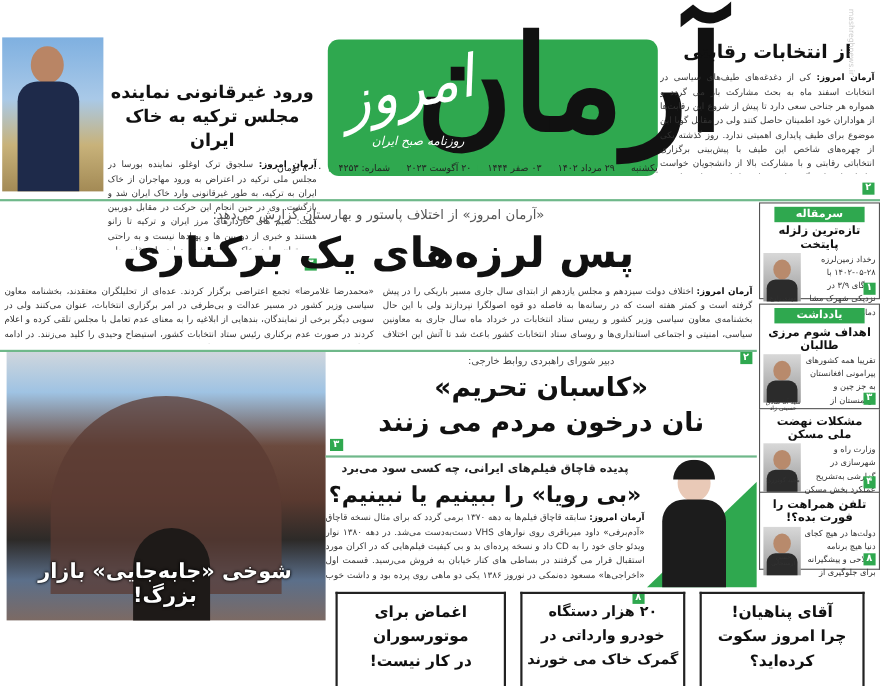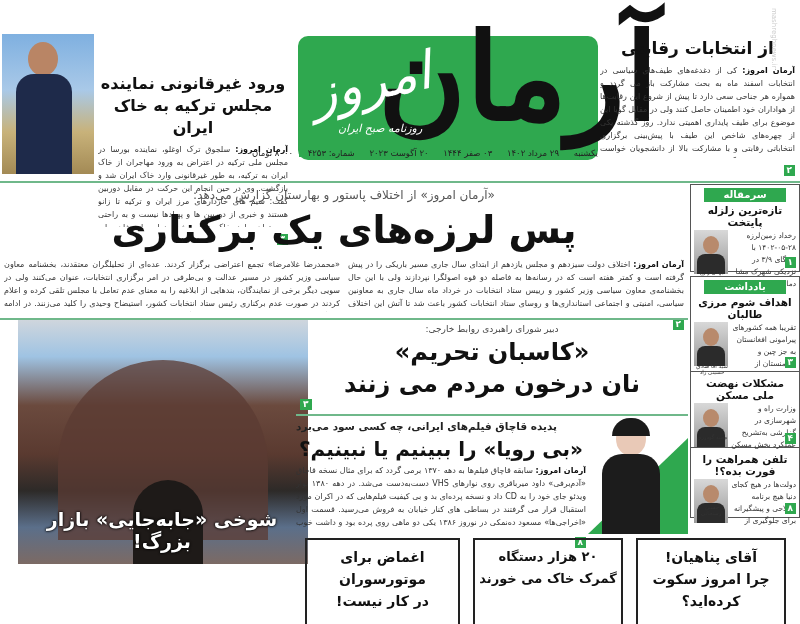--- a/index.html
+++ b/index.html
@@ -92,57 +92,58 @@
     </div>
     <div class="body-text" style="width:336px; max-height:54px; overflow:hidden;">
       <span>«محمدرضا غلامرضا» تجمع اعتراضی برگزار کردند. عده‌ای از تحلیلگران معتقدند، بخشنامه معاون سیاسی وزیر کشور در مسیر عدالت و بی‌طرفی در امر برگزاری انتخابات، عنوان می‌کنند ولی در سویی دیگر برخی از نمایندگان، بندهایی از ابلاغیه را به معنای عدم تعامل با مجلس تلقی کرده و اعلام کردند در صورت عدم برکناری رئیس ستاد انتخابات کشور، استیضاح وحیدی را کلید می‌زنند. در ادامه این گزارش به اظهارات مقامات دولتی، نمایندگان مجلس و انتقاد یک فعال دانشجویی را ...</span>
     </div>
   </div>
   <span class="tag">۲</span>
 </div>
 
 <div class="abs hr-green" style="left:0; top:318px; width:688px;"></div>
 
-<div class="abs photo" style="left:18px; top:320px; width:290px; height:244px; background:linear-gradient(180deg,#cfd6dd 0%,#9fc3e3 15%,#6b4a3e 35%,#5a3a30 55%,#2d2a28 70%,#5b6f8a 85%,#7c6a64 100%);padding-left:32px;">
+<div class="abs photo" style="left:6px; top:320px; width:290px; height:244px; background:linear-gradient(180deg,#cfd6dd 0%,#9fc3e3 15%,#6b4a3e 35%,#5a3a30 55%,#2d2a28 70%,#5b6f8a 85%,#7c6a64 100%);padding-left:32px;">
   <div style="position:absolute; left:40px; top:40px; width:210px; height:180px; border-radius:105px 105px 0 0; background:#5b3b33; opacity:0.75;"></div>
   <div style="position:absolute; left:115px; top:160px; width:70px; height:90px; border-radius:35px 35px 0 0; background:#1e1a18;"></div>
   <div style="position:absolute; right:6px; bottom:12px; width:280px; font-size:19px; font-weight:bold; color:#fff; text-align:center; text-shadow:0 0 3px #000,0 0 2px #000;">شوخی «جابه‌جایی» بازار بزرگ!</div>
 </div>
 
 <div class="abs" style="left:296px; top:322px; width:392px; height:92px;">
   <div style="font-size:9px; color:#444; text-align:center; line-height:14px;">دبیر شورای راهبردی روابط خارجی:</div>
   <div class="story-head" style="font-size:24px; line-height:32px;">«کاسبان تحریم»</div>
   <div class="story-head" style="font-size:24px; line-height:32px;">نان درخون مردم می زنند</div>
   <span class="tag" style="position:absolute; left:4px; bottom:4px;">۳</span>
 </div>
 <div class="abs hr-green" style="left:296px; top:414px; width:392px;"></div>
 
 <div class="abs" style="left:588px; top:418px; width:100px; height:116px; background:#ffffff; overflow:hidden;">
   <div style="position:absolute; right:0; top:20px; width:0; height:0; border-left:100px solid transparent; border-bottom:96px solid #2fa84f;"></div>
   <div style="position:absolute; left:28px; top:4px; width:30px; height:34px; border-radius:50%; background:#e9c9b7;"></div>
   <div style="position:absolute; left:24px; top:0; width:38px; height:18px; border-radius:19px 19px 0 0; background:#1a1a1a;"></div>
   <div style="position:absolute; left:14px; top:36px; width:58px; height:80px; border-radius:20px 20px 0 0; background:#1c1c1c;"></div>
 </div>
 <div class="abs" style="left:296px; top:418px; width:290px;">
-  <div style="font-size:10.5px; font-weight:bold; color:#222; text-align:left; line-height:16px;">پدیده قاچاق فیلم‌های ایرانی، چه کسی سود می‌برد</div>
+  <div style="font-size:10.5px; font-weight:bold; color:#222; text-align:center; line-height:16px;">پدیده قاچاق فیلم‌های ایرانی، چه کسی سود می‌برد</div>
   <div class="story-head" style="font-size:20px; line-height:30px;">«بی رویا» را ببینیم یا نبینیم؟</div>
   <div class="body-text" style="max-height:66px; overflow:hidden;">
     <b>آرمان امروز:</b>
     <span>سابقه قاچاق فیلم‌ها به دهه ۱۳۷۰ برمی گردد که برای مثال نسخه قاچاق «آدم‌برفی» داود میرباقری روی نوارهای VHS دست‌به‌دست می‌شد. در دهه ۱۳۸۰ نوار ویدئو جای خود را به CD داد و نسخه پرده‌ای بد و بی کیفیت فیلم‌هایی که در اکران مورد استقبال قرار می گرفتند در بساطی های کنار خیابان به فروش می‌رسید. قسمت اول «اخراجی‌ها» مسعود ده‌نمکی در نوروز ۱۳۸۶ یکی دو ماهی روی پرده بود و داشت خوب می‌فروخت که نسخه قاچاق فیلم منتشر ...</span>
   </div>
   <span class="tag">۸</span>
 </div>
 
 <div class="abs box" style="left:636px; top:538px; width:150px; height:86px; border-bottom:none; padding-top:6px;">
   <div class="story-head" style="font-size:14px; line-height:22px;">آقای پناهیان!</div>
   <div class="story-head" style="font-size:14px; line-height:22px;">چرا امروز سکوت</div>
   <div class="story-head" style="font-size:14px; line-height:22px;">کرده‌اید؟</div>
 </div>
 <div class="abs box" style="left:473px; top:538px; width:150px; height:86px; border-bottom:none; padding-top:6px;">
   <div class="story-head" style="font-size:13px; line-height:22px;">۲۰ هزار دستگاه</div>
+  <div class="story-head" style="font-size:13px; line-height:22px;">خودرو وارداتی در</div>
   <div class="story-head" style="font-size:13px; line-height:22px;">گمرک خاک می خورند</div>
 </div>
 <div class="abs box" style="left:305px; top:538px; width:155px; height:86px; border-bottom:none; padding-top:6px;">
   <div class="story-head" style="font-size:14px; line-height:22px;">اغماض برای</div>
   <div class="story-head" style="font-size:14px; line-height:22px;">موتورسوران</div>
   <div class="story-head" style="font-size:14px; line-height:22px;">در کار نیست!</div>
 </div>
 
 <div class="abs col-right">
   <div class="col-item" style="border-top:1px solid #555; height:88px;">

